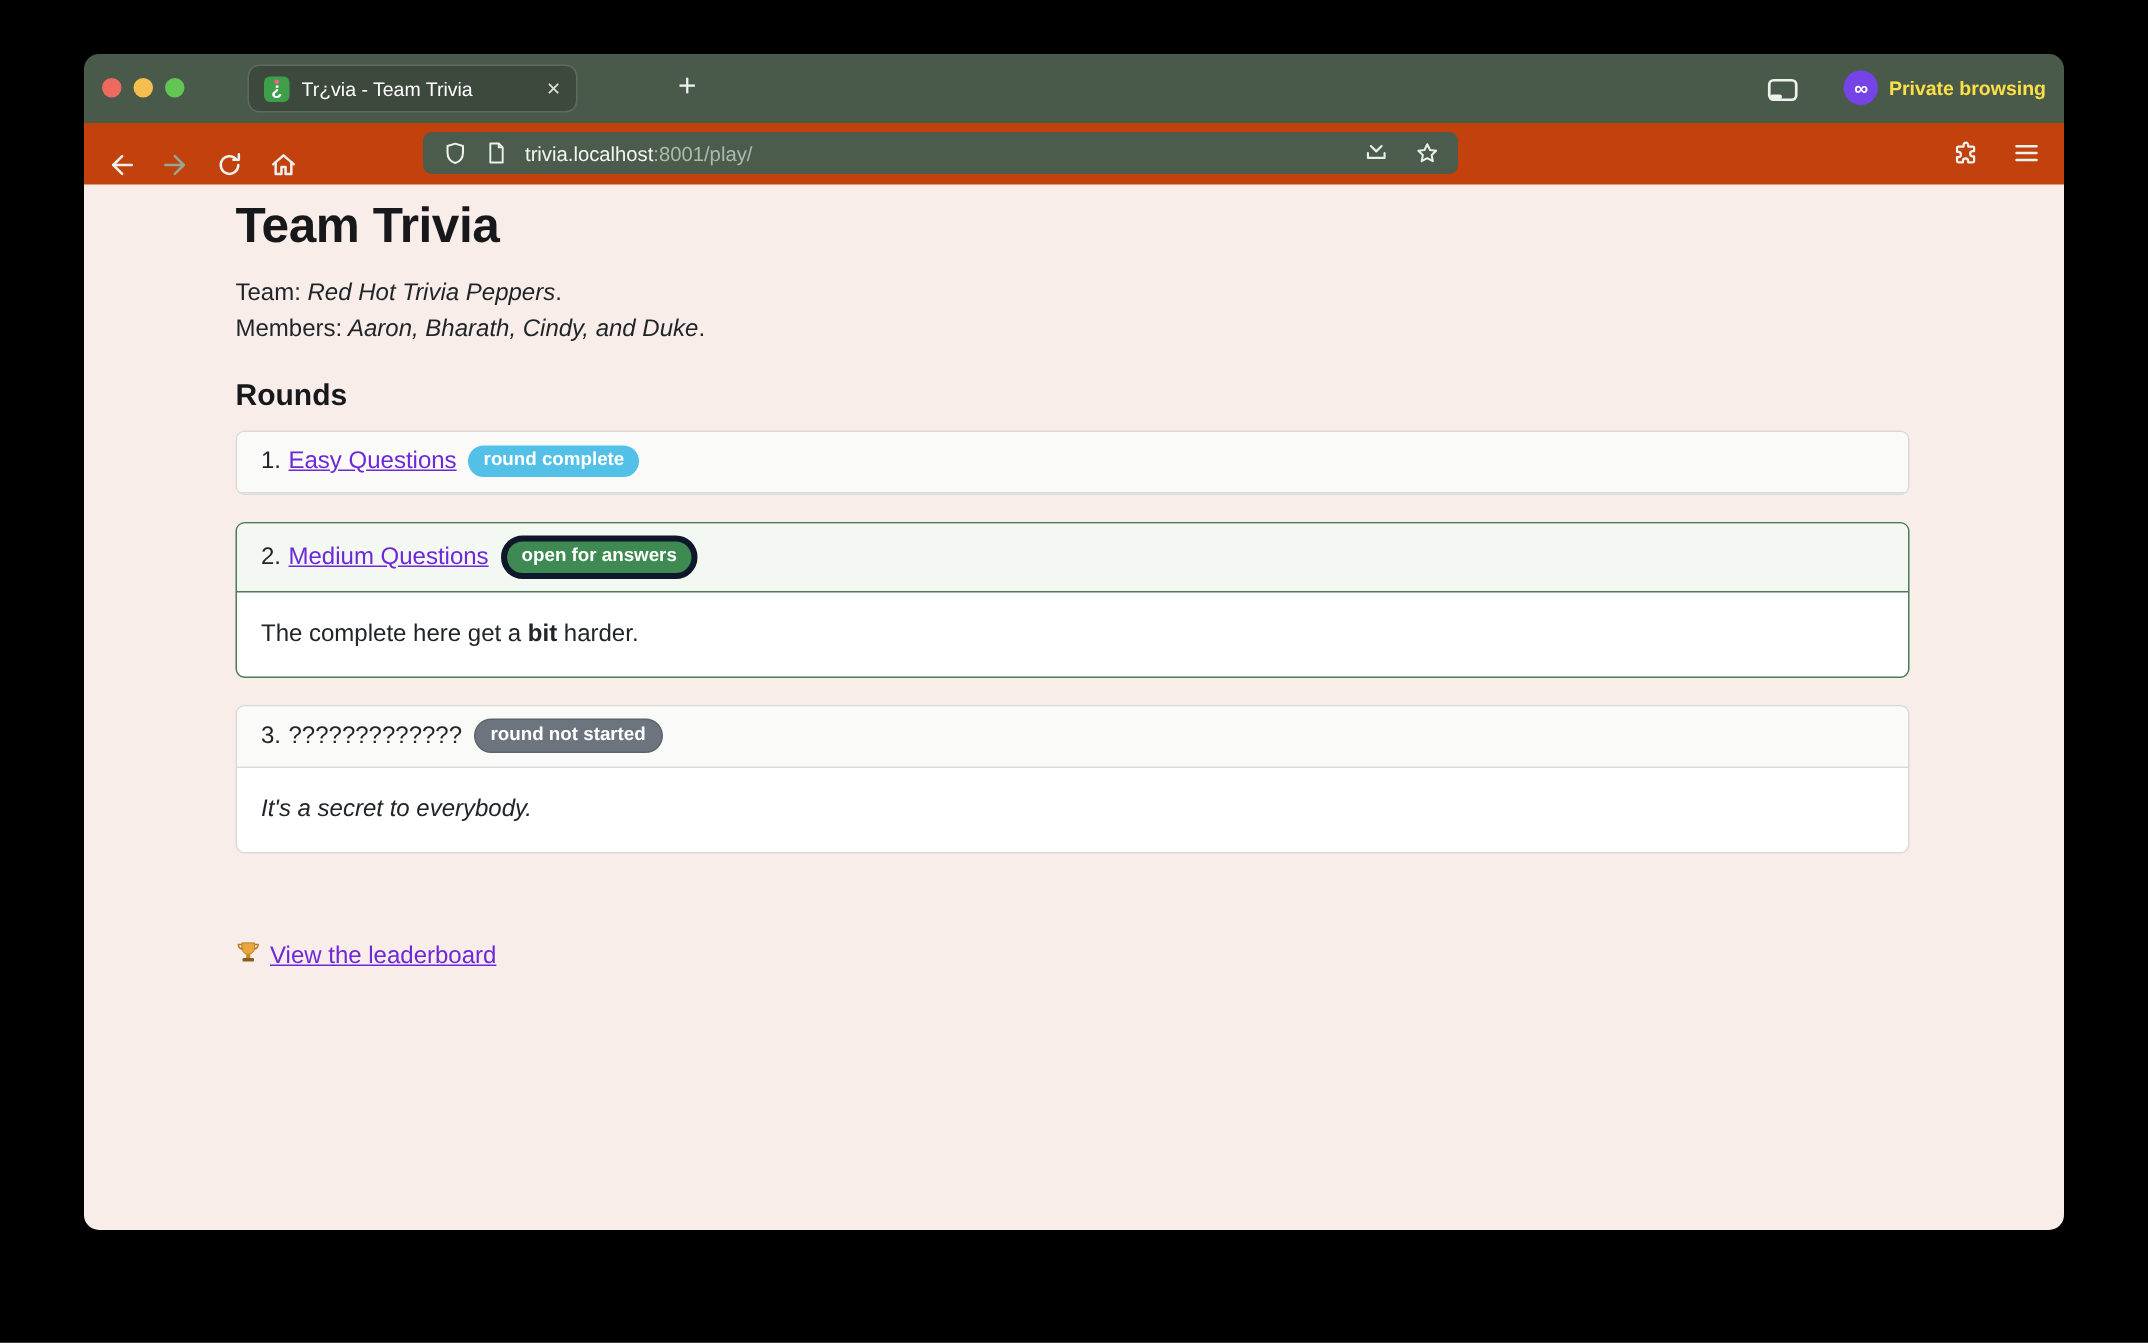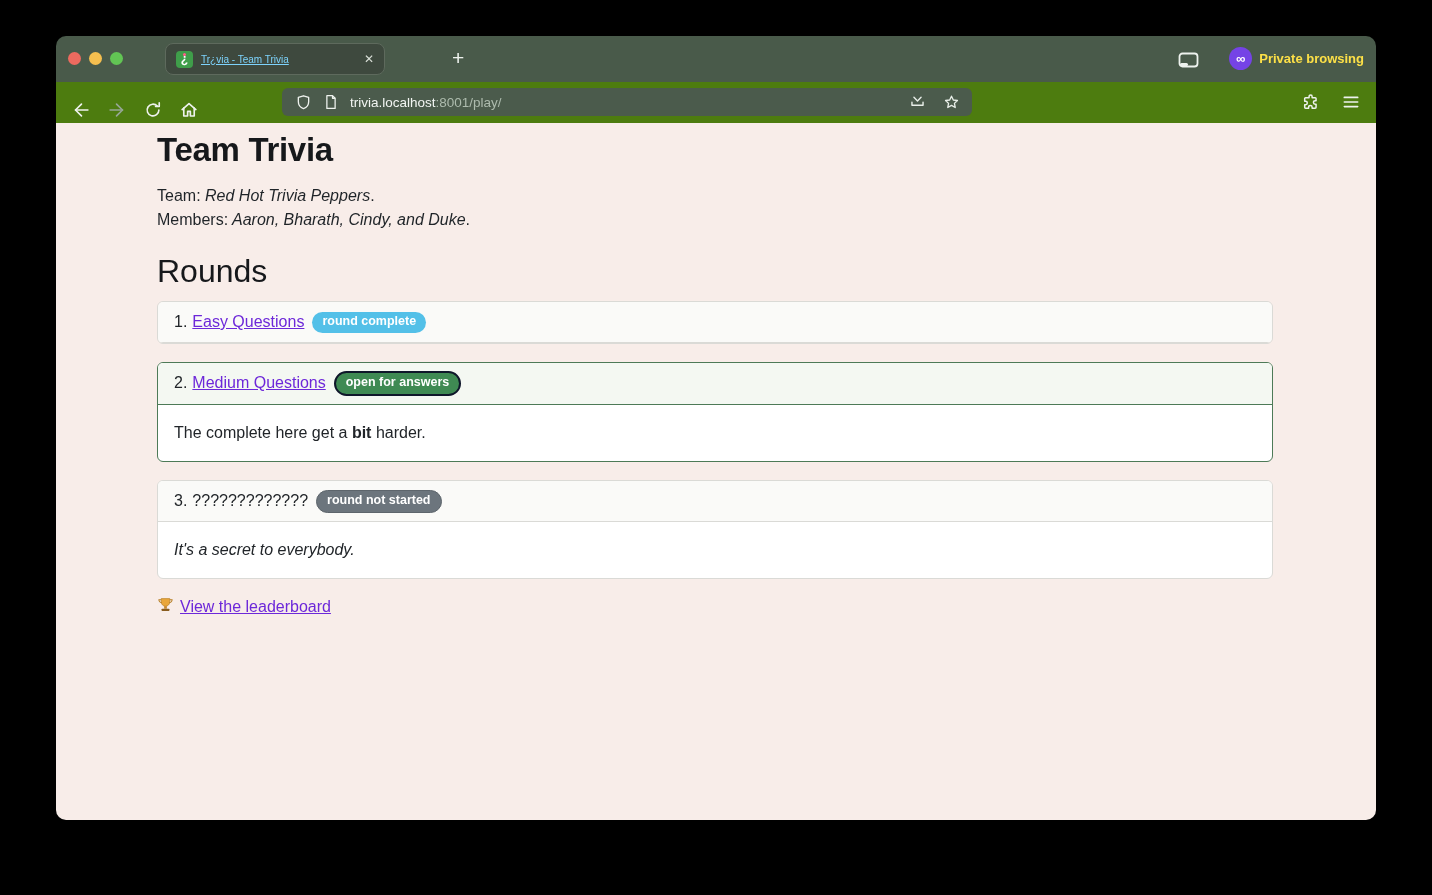--- a/index.html
+++ b/index.html
@@ -13,72 +13,72 @@
   .traffic { position:absolute; left:12px; top:16px; display:flex; gap:8px; }
   .traffic span { width:13px; height:13px; border-radius:50%; display:block; }
   .t-red { background:#ed6a5f; } .t-yellow { background:#f5bf4f; } .t-green { background:#62c554; }
 
   .tab { position:absolute; left:109px; top:7px; width:220px; height:32px; background:#3e493e;
          border:1px solid #5e6a5d; border-radius:8px; display:flex; align-items:center; padding:0 10px; }
   .favicon { position:relative; width:17px; height:17px; border-radius:4px; background:#3f9e4a;
              color:#fff; font-size:12px; font-weight:bold; display:flex; align-items:center;
              justify-content:center; line-height:1; }
   .favicon .dot { position:absolute; top:2px; left:7px; width:3px; height:3px; border-radius:50%; background:#ff5c8a; }
-  .tab-title { flex:1; margin-left:8px; color:#7dd3fc; font-size:10px; white-space:nowrap;
-               overflow:hidden; text-overflow:ellipsis;text-decoration:underline; }
+  .tab-title { flex:1; margin-left:8px; color:#ffffff; font-size:13px; white-space:nowrap;
+               overflow:hidden; text-overflow:ellipsis; }
   .tab-close { color:#d9dfd7; font-size:12px; margin-left:6px; cursor:default; }
   .newtab { position:absolute; left:396px; top:10px; color:#eef2ee; font-size:21px; font-weight:300; line-height:24px; }
 
   .tab-overview { position:absolute; left:1121px; top:13px; }
   .private { position:absolute; right:12px; top:11px; display:flex; align-items:center; gap:7px; }
   .mask-circle { width:23px; height:23px; border-radius:50%; background:#7543e6; color:#fff;
                  display:flex; align-items:center; justify-content:center; font-size:13px; font-weight:bold; }
   .private-label { color:#fde047; font-size:13px; font-weight:600; }
 
   
-  .toolbar { position:relative; height:56px; background:#4d7c0f; display:flex; align-items:center;
+  .toolbar { position:relative; height:56px; background:#c2410c; display:flex; align-items:center;
              border-bottom:1px solid rgba(0,0,0,.22); }
   .nav-icons { display:flex; align-items:center; gap:14px; padding-left:14px; }
   .icon-btn { width:22px; height:22px; display:flex; align-items:center; justify-content:center; }
   .urlbar { position:absolute; left:226px; top:6px; width:690px; height:28px; background:#4b5b4c;
             border-radius:6px; display:flex; align-items:center; padding:0 10px; }
   .url-text { margin-left:8px; font-size:13.5px; color:#f2f5f2; white-space:nowrap; }
   .url-text .dim { color:#adbbad; }
   .urlbar-right { margin-left:auto; display:flex; align-items:center; gap:12px; }
   .toolbar-right { position:absolute; right:14px; top:9px; display:flex; align-items:center; gap:20px; }
 
   svg.ic { display:block; }
 
   
   .content { position:absolute; top:87px; left:0; right:0; bottom:0; background:#f8ede9;
              padding:8px 4px 0 101px; color:#1f2428; }
   h1.page-title { font-size:33px; font-weight:bold; letter-spacing:-.3px; margin:0 0 15px; color:#16181b; }
   .meta p { font-size:16px; line-height:24px; color:#1f2428; }
-  h2.rounds-heading { font-size:32px; font-weight:normal; margin:21px 0 11px; color:#16181b; }
+  h2.rounds-heading { font-size:20px; font-weight:bold; margin:21px 0 11px; color:#16181b; }
 
   .cards { width:1116px; }
   .card { background:#fff; border:1px solid #dadad6; border-radius:6px; overflow:hidden; }
   .card + .card { margin-top:18px; }
   .card-header { background:#fafaf8; border-bottom:1px solid #dadad6; padding:8px 16px;
                  font-size:16px; line-height:24px; }
   .card.card-open { border-color:#4d7a57; }
   .card.card-open .card-header { background:#f4f8f2; border-bottom-color:#4d7a57; }
   .card-body { padding:16px; font-size:16px; line-height:24px; color:#212529; }
 
   a.round-link, a.leaderboard-link { color:#6d28d9; text-decoration:underline; }
   .round-number { color:#212529; margin-right:5px; }
   .round-title-static { color:#212529; }
 
   .badge { display:inline-block; margin-left:8px; padding:3px 10px 4px; border-radius:999px;
            font-size:12.5px; font-weight:bold; color:#fff; line-height:1.1; vertical-align:2px; }
   .b-complete { background:#53c0e8; }
-  .b-open { background:#3f8a53; border:2px solid #0f172a;text-align:center; }
+  .b-open { background:#3f8a53; border:4px solid #0f172a;text-align:center; }
   .b-notstarted { background:#6c757d; border:1px solid #5d656c; }
 
-  .leaderboard { margin-top:18px; font-size:16px; display:flex; align-items:center; gap:6px; }
+  .leaderboard { margin-top:58px; font-size:16px; display:flex; align-items:center; gap:6px; }
   .italic { font-style:italic; }
   .bold { font-weight:bold; }
 </style>
 </head>
 <body>
 
 <div class="window">
 
   <div class="titlebar">
     <div class="traffic">

